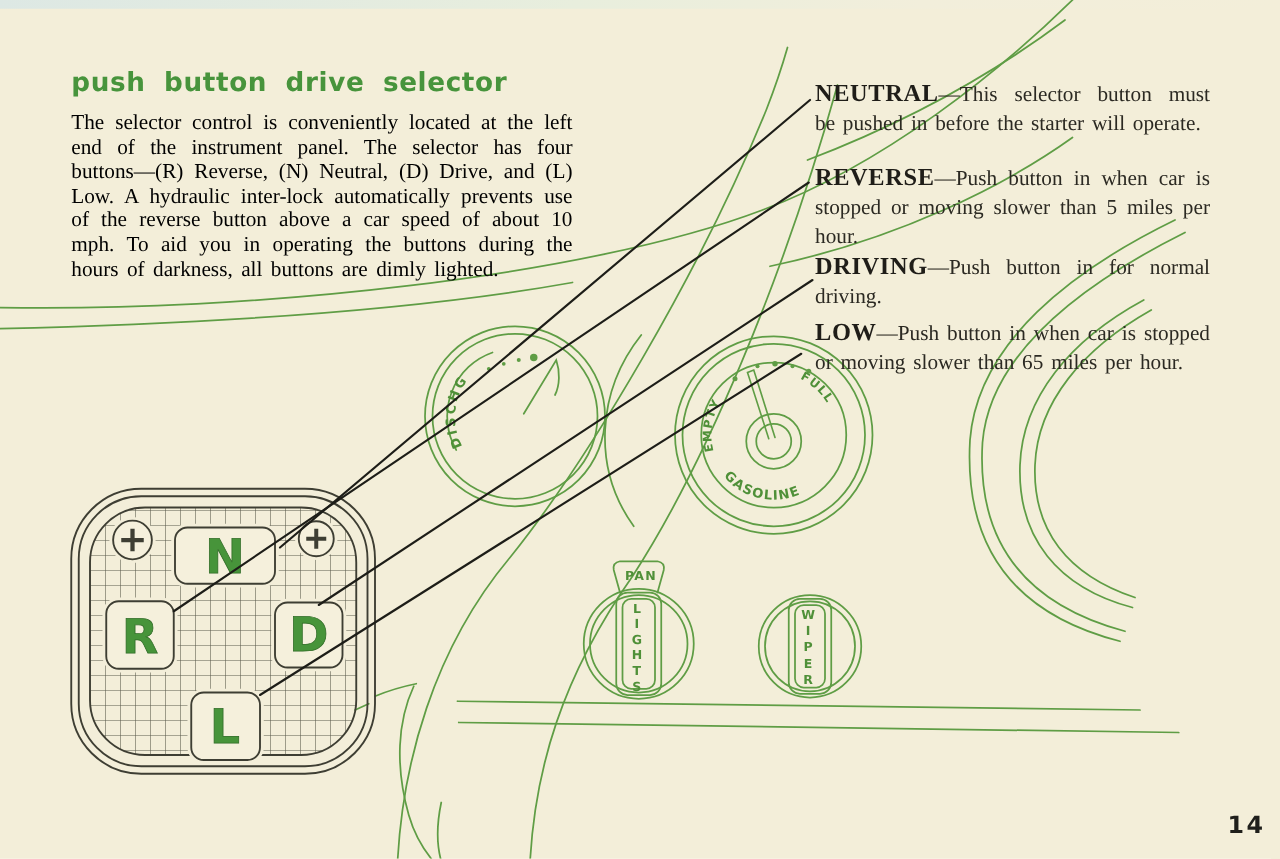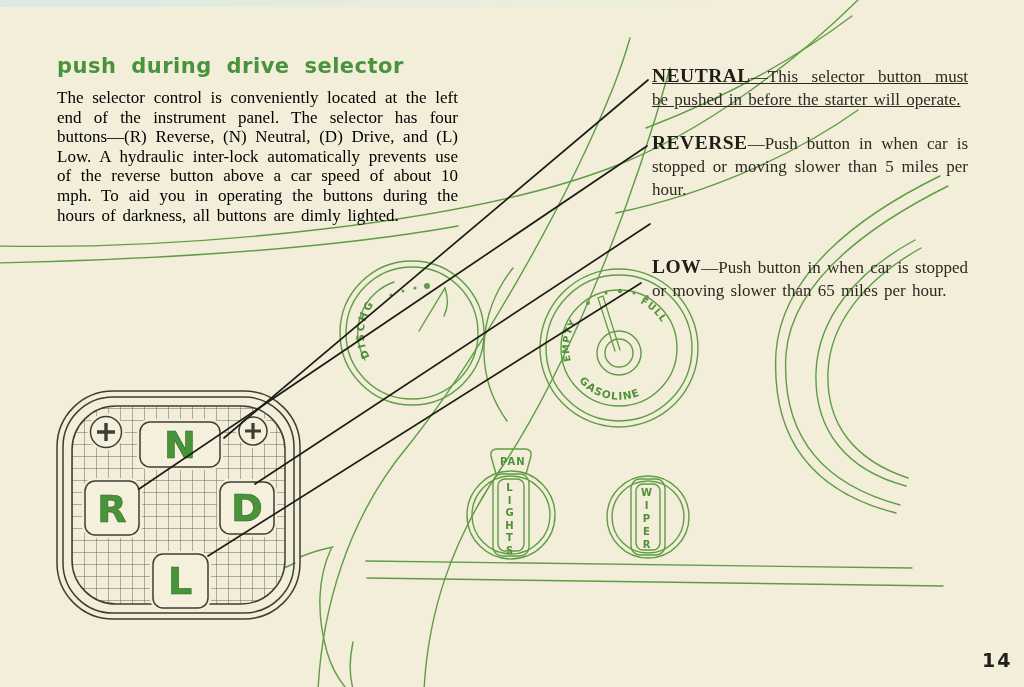--- a/index.html
+++ b/index.html
@@ -31,21 +31,21 @@
   .def{
     position:absolute;left:652px;width:316px;margin:0;
     font-size:17px;line-height:23px;
     text-align:justify;text-align-last:left;
     word-spacing:2px;color:#2b2922;
   }
   .def b{
     font-family:"Liberation Serif", serif;
     font-size:19.5px;letter-spacing:0.5px;color:#1f1d18;
   }
-  .def-neutral{top:64px;text-decoration:underline;}
+  .def-neutral{top:64px;}
   .def-reverse{top:131px;}
   .def-driving{top:202px;}
   .def-low{top:255px;}
   .pagenum{
     position:absolute;left:982px;top:649px;
     font-family:"DejaVu Sans", sans-serif;
     font-size:19px;font-weight:bold;color:#1f1f1b;letter-spacing:2px;
   }
   .vlabel{
     position:absolute;
@@ -181,28 +181,29 @@
     </g>
 
     <g stroke="#1d1d18" stroke-width="1.7" stroke-linecap="round">
       <line x1="224" y1="438" x2="648" y2="80"></line>
       <line x1="139" y1="489" x2="647" y2="146"></line>
       <line x1="255" y1="484" x2="650" y2="224"></line>
       <line x1="208" y1="556" x2="641" y2="283"></line>
     </g>
   </svg>
 
-  <h1 class="title">push during drive selector</h1>
+  <h1 class="title">push button drive selector</h1>
 
   <p class="intro">The selector control is conveniently located at the left end of the instrument panel. The selector has four buttons—(R) Reverse, (N) Neutral, (D) Drive, and (L) Low. A hydraulic inter-lock automatically prevents use of the reverse button above a car speed of about 10 mph. To aid you in operating the buttons during the hours of darkness, all buttons are dimly lighted.</p>
 
   <p class="def def-neutral"><b>NEUTRAL</b><span>—This selector button must be pushed in before the starter will operate.</span></p>
 
   <p class="def def-reverse"><b>REVERSE</b><span>—Push button in when car is stopped or moving slower than 5 miles per hour.</span></p>
 
+  <p class="def def-driving"><b>DRIVING</b><span>—Push button in for normal driving.</span></p>
 
   <p class="def def-low"><b>LOW</b><span>—Push button in when car is stopped or moving slower than 65 miles per hour.</span></p>
 
   <div class="pan-label">PAN</div>
   <div class="vlabel vlabel-lights">LIGHTS</div>
   <div class="vlabel vlabel-wiper">WIPER</div>
 
   <div class="pagenum">14</div>
 </div>
 

